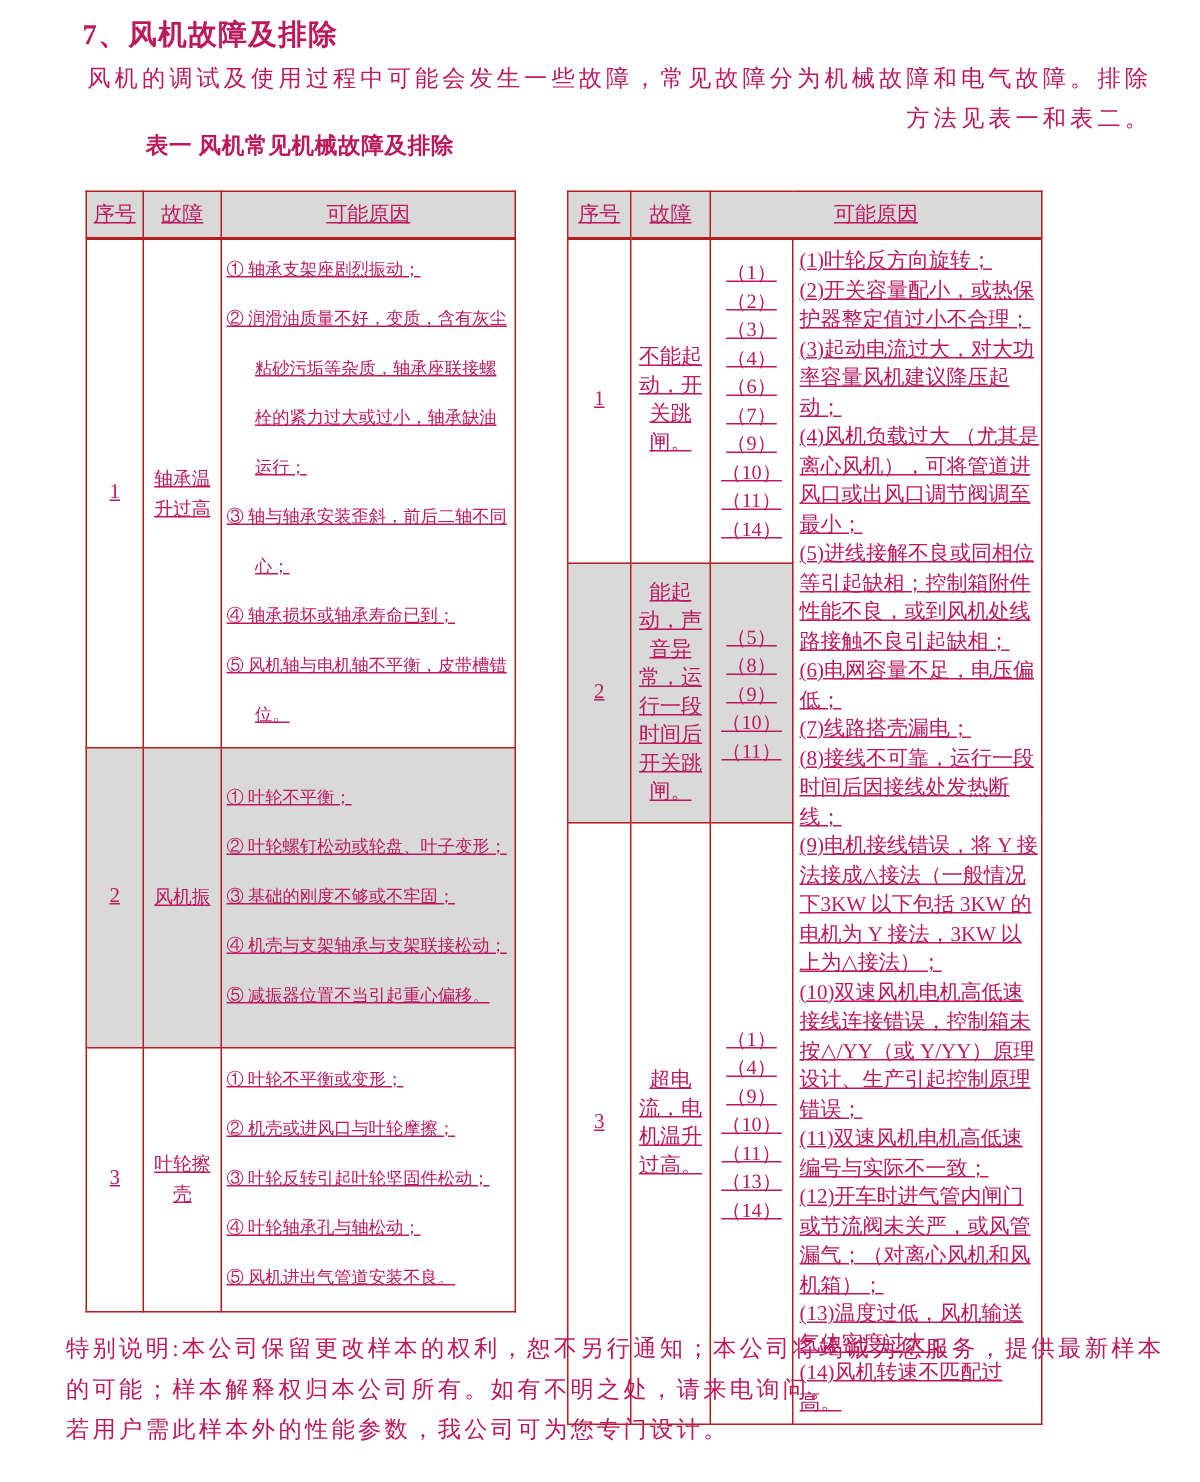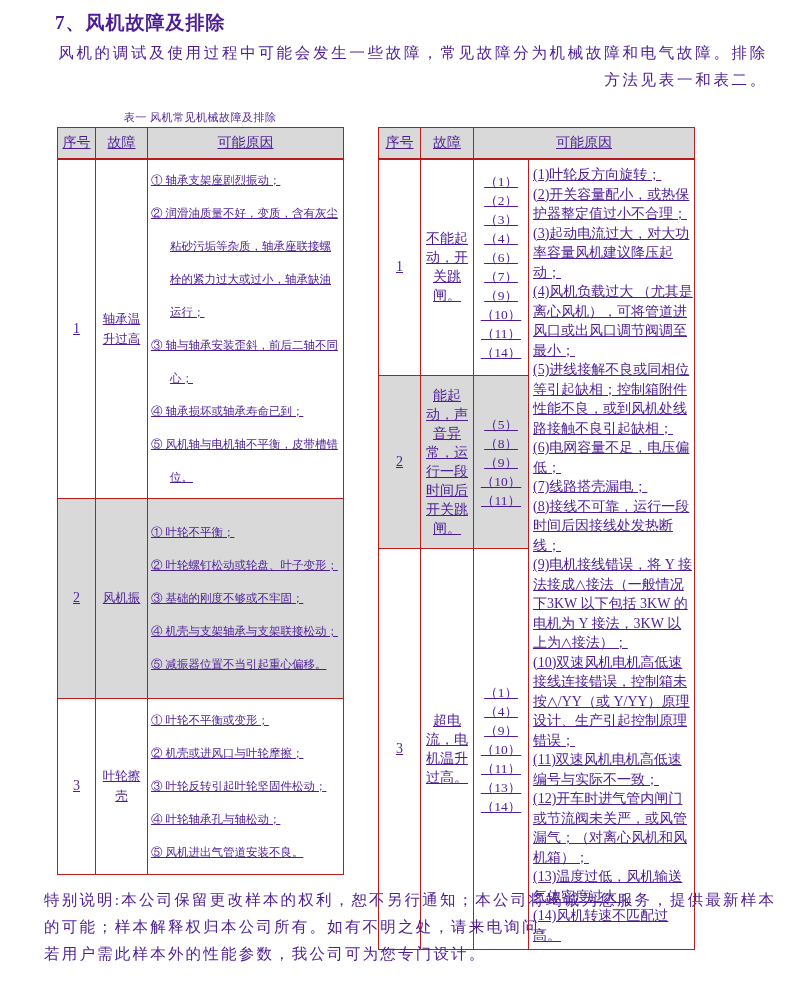--- a/index.html
+++ b/index.html
@@ -1,30 +1,30 @@
 <!DOCTYPE html>
 <html><head>
 <meta charset="utf-8">
 <style>
   html,body{margin:0;padding:0;background:#ffffff;}
   #page{
     position:relative;width:800px;height:988px;background:#ffffff;overflow:hidden;
-    font-family:"Liberation Serif","DejaVu Serif",serif;color:#4c1d95;
+    font-family:"Liberation Serif","DejaVu Serif",serif;color:#be185d;
   }
   
   #doc-title{
     position:absolute;left:55px;top:10px;font-size:19px;font-weight:700;
     letter-spacing:1px;white-space:nowrap;
   }
   #intro{
     position:absolute;left:52px;top:39px;width:716px;
     font-size:15.5px;line-height:27px;letter-spacing:2.7px;text-align:right;
   }
   .tbl-caption{
-    position:absolute;top:110px;font-size:11px;font-weight:400;
+    position:absolute;top:88px;font-size:15px;font-weight:700;
     text-align:center;letter-spacing:0.5px;
   }
   #caption-1{left:57px;width:286px;}
   #caption-2{left:378px;width:316px;}
   
   table{border-collapse:collapse;table-layout:fixed;position:absolute;top:127px;}
   #table-mech{left:57px;width:286px;}
   #table-elec{left:378px;width:316px;}
   td,th{border:1px solid #b91c1c;padding:0;vertical-align:middle;font-weight:normal;text-decoration:underline;}
   th{background:#d9d9d9;font-size:14px;height:30px;text-align:center;border-bottom-width:2px;}

